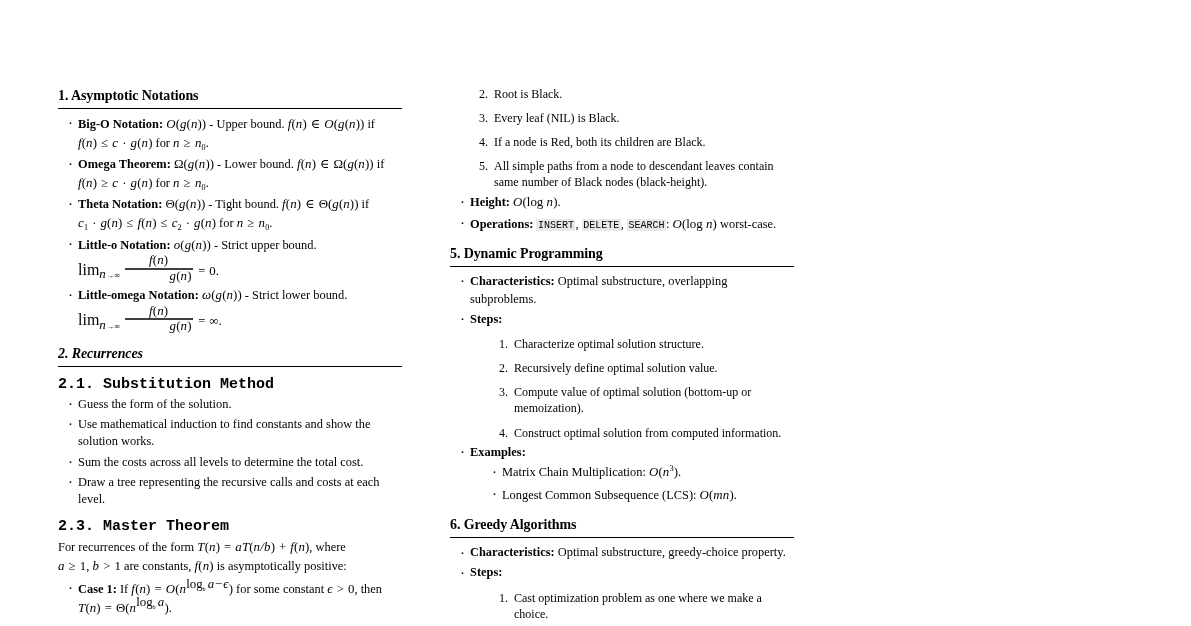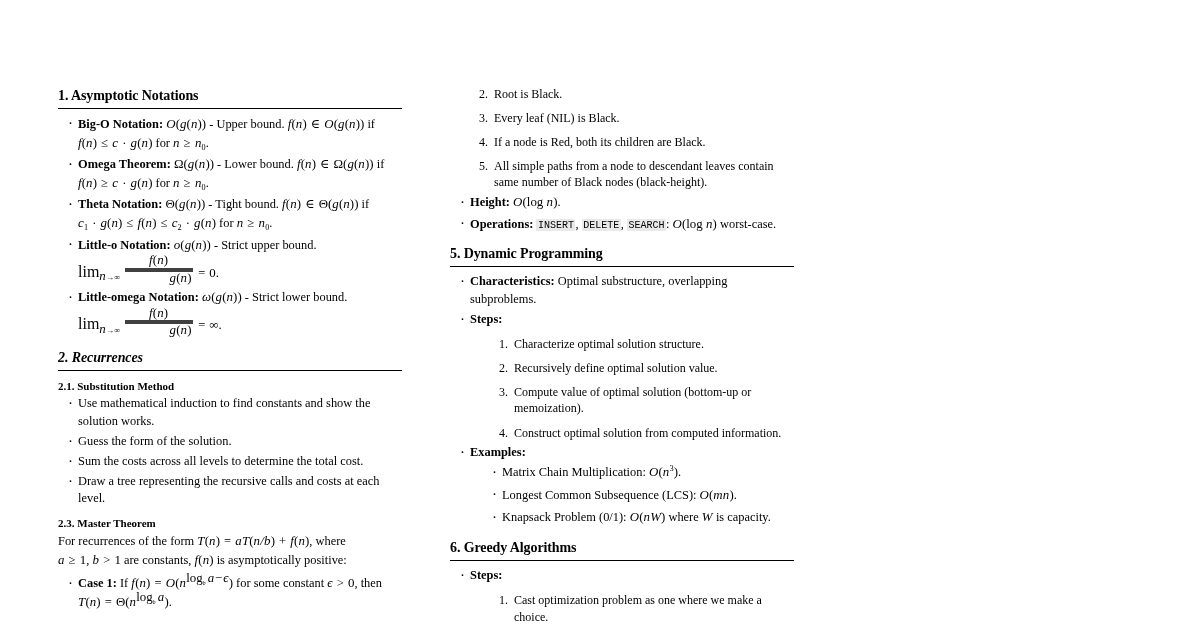--- a/index.html
+++ b/index.html
@@ -50,24 +50,25 @@
     letter-spacing: -0.1px;
   }
   .rule {
     border: none;
     border-top: 1.6px solid #000;
     margin: 3px 0 6px 0;
     height: 0;
     width: 100%;
   }
   h3.subsection {
-    font-size: 11px;
+    font-size: 15px;
     font-weight: bold;
     margin: 9px 0 2px 0;
     line-height: 1.2;
+    font-family: Liberation Mono, monospace;
   }
   p.para {
     font-size: 12.4px;
     margin: 2px 0 4px 0;
     line-height: 1.42;
   }
   ul.bul {
     list-style: none;
     margin: 1px 0 2px 0;
     padding: 0 0 0 10px;
@@ -148,21 +149,21 @@
     line-height: 0;
   }
   .frac {
     display: inline-block;
     vertical-align: -0.52em;
     text-align: center;
     font-size: 0.76em;
     line-height: 1.06;
     margin: 0 1.5px;
   }
-  .frac .num { display: block; border-bottom: 4px solid #404040; padding: 0 1px; }
+  .frac .num { display: block; border-bottom: 2px solid #404040; padding: 0 1px; }
   .frac .den { display: block; padding: 0 1px; margin-left: 44px; }
   .limop {
     font-style: normal;
     font-size: 16px;
     text-align: center;
   }
   code.tt {
     font-family: "Liberation Mono", "DejaVu Sans Mono", monospace;
     font-size: 10px;
     background: #e9e9e9;
@@ -211,22 +212,22 @@
             <span class="frac"><span class="num"><span class="mi">f</span><span class="mr">(</span><span class="mi">n</span><span class="mr">)</span></span><span class="den"><span class="mi">g</span><span class="mr">(</span><span class="mi">n</span><span class="mr">)</span></span></span>
             <span class="mop">=</span> <span class="mr">∞</span><span class="mr">.</span></span>
         </li>
       </ul>
 
       <h2 class="section" style="margin-top:12px;font-style:italic;">2. Recurrences</h2>
       <hr class="rule">
 
       <h3 class="subsection">2.1. Substitution Method</h3>
       <ul class="bul">
+        <li>Guess the form of the solution.</li>
         <li>Use mathematical induction to find constants and show the solution works.</li>
-        <li>Guess the form of the solution.</li>
       </ul>
 
       <ul class="bul">
         <li>Sum the costs across all levels to determine the total cost.</li>
         <li>Draw a tree representing the recursive calls and costs at each level.</li>
       </ul>
 
       <h3 class="subsection">2.3. Master Theorem</h3>
       <p class="para">
         <span>For recurrences of the form </span><span class="math"><span class="mi">T</span><span class="mr">(</span><span class="mi">n</span><span class="mr">)</span> <span class="mop">=</span> <span class="mi">aT</span><span class="mr">(</span><span class="mi">n/b</span><span class="mr">)</span> <span class="mop">+</span> <span class="mi">f</span><span class="mr">(</span><span class="mi">n</span><span class="mr">)</span></span><span>, where </span>
@@ -282,31 +283,32 @@
         </li>
         <li>
           <b>Examples:</b>
           <ul class="bul sub">
             <li>
               <span>Matrix Chain Multiplication: </span><span class="math"><span class="mi">O</span><span class="mr">(</span><span class="mi">n</span><sup class="msup mr">3</sup><span class="mr">)</span></span><span>.</span>
             </li>
             <li>
               <span>Longest Common Subsequence (LCS): </span><span class="math"><span class="mi">O</span><span class="mr">(</span><span class="mi">mn</span><span class="mr">)</span></span><span>.</span>
             </li>
-            <li>
-              <span>Knapsack Problem (0/1): </span><span class="math"><span class="mi">O</span><span class="mr">(</span><span class="mi">nW</span><span class="mr">)</span></span> where <span class="mi">W</span> is capacity.
-            </li>
           </ul>
         </li>
       </ul>
 
       <h2 class="section" style="margin-top:13px;">6. Greedy Algorithms</h2>
       <hr class="rule">
 
       <ul class="bul">
+        <li>
+          <b>Characteristics:</b>
+          <span>Optimal substructure, greedy-choice property.</span>
+        </li>
         <li>
           <b>Steps:</b>
           <ol class="num">
             <li>Cast optimization problem as one where we make a choice.</li>
             <li>Prove that there's always an optimal solution that makes the greedy choice.</li>
 
           </ol>
         </li>
       </ul>
     </div>

